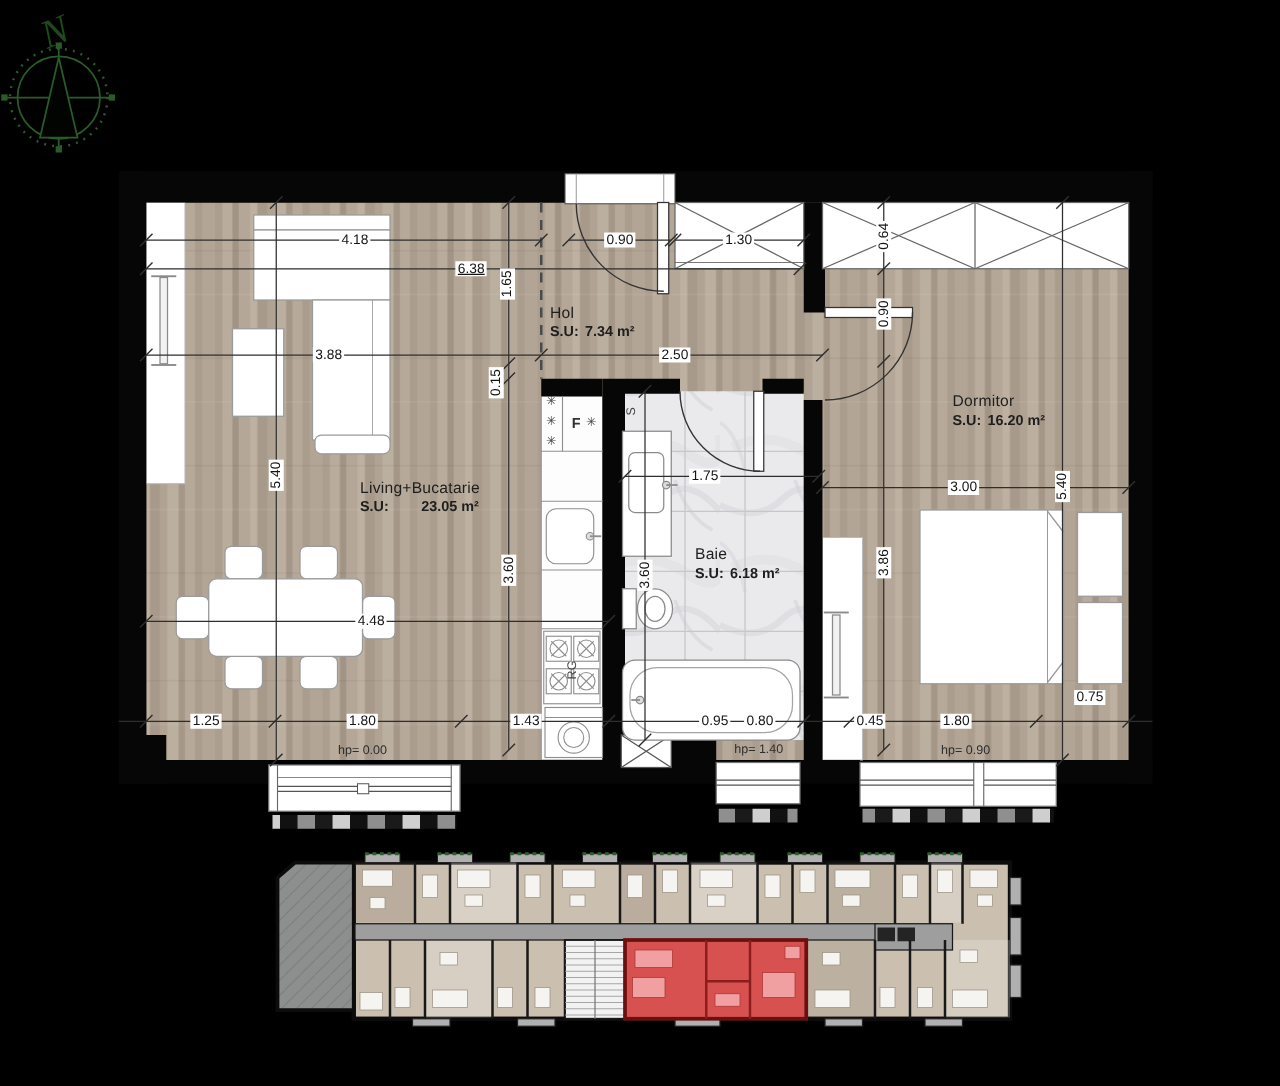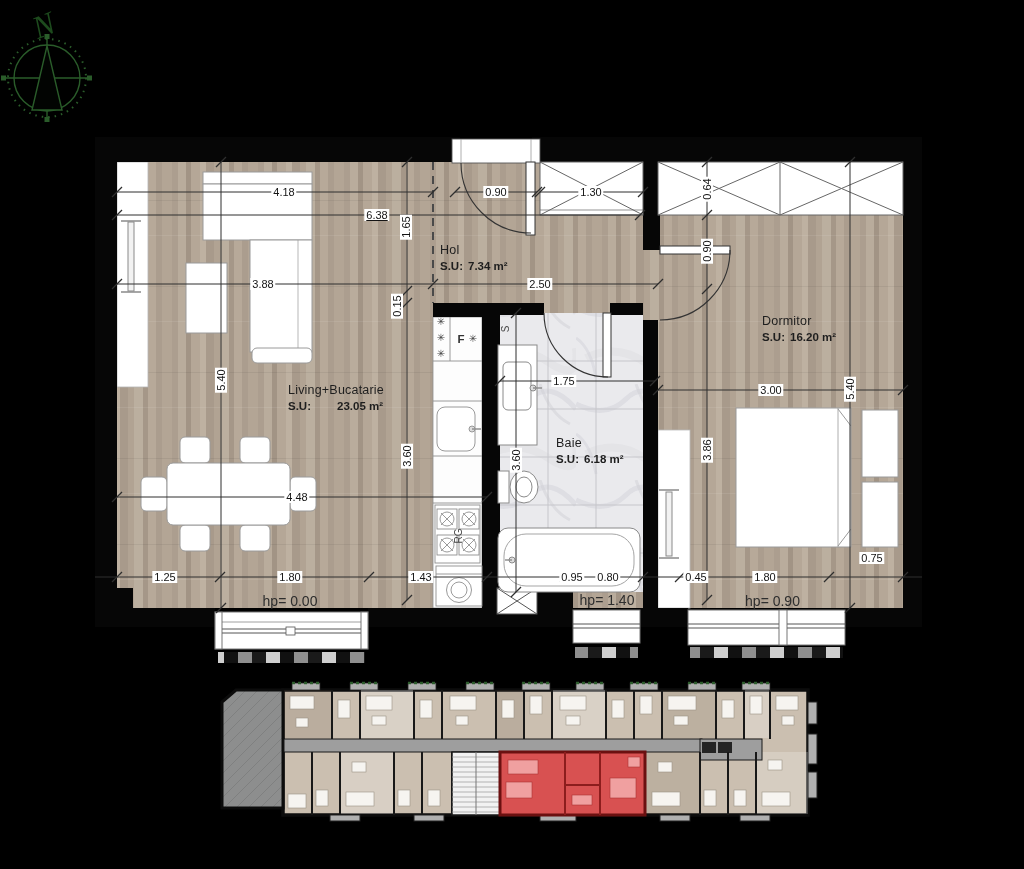--- a/index.html
+++ b/index.html
@@ -3,21 +3,21 @@
 <meta charset="utf-8">
 <style>
   html,body{margin:0;padding:0;background:#000;}
   .canvas{position:relative;width:1024px;height:869px;background:#000;overflow:hidden;
           font-family:"Liberation Sans",sans-serif;}
   svg{position:absolute;left:0;top:0;}
   .layer{position:absolute;left:0;top:0;width:1024px;height:869px;pointer-events:none;}
   .dim{position:absolute;transform:translate(-50%,-50%);background:#fff;color:#141414;
        font-size:11px;line-height:12px;padding:0 2px;white-space:nowrap;}
   .dim.rot{transform:translate(-50%,-50%) rotate(-90deg);}
-  .hp{position:absolute;transform:translate(-50%,-50%);color:#2e2e2e;font-size:14px;white-space:nowrap;}
+  .hp{position:absolute;transform:translate(-50%,-50%);color:#2e2e2e;font-size:10px;white-space:nowrap;}
   .fix{position:absolute;transform:translate(-50%,-50%);color:#454545;font-size:10px;line-height:10px;}
   .fix.rot{transform:translate(-50%,-50%) rotate(-90deg);}
   .fix.bold{font-weight:bold;font-size:11.5px;color:#333;}
   .room-label{position:absolute;color:#1e1e1e;white-space:nowrap;}
   .room-label .nm{font-weight:normal;font-size:12.5px;letter-spacing:.2px;}
   .room-label .su{font-weight:bold;font-size:11.5px;margin-top:3px;}
   .room-label .area{margin-left:5px;}
   .room-label.wide-gap .area{margin-left:26px;}
   .rl-living{left:288px;top:383px;}
   .rl-hol{left:440px;top:243px;}

